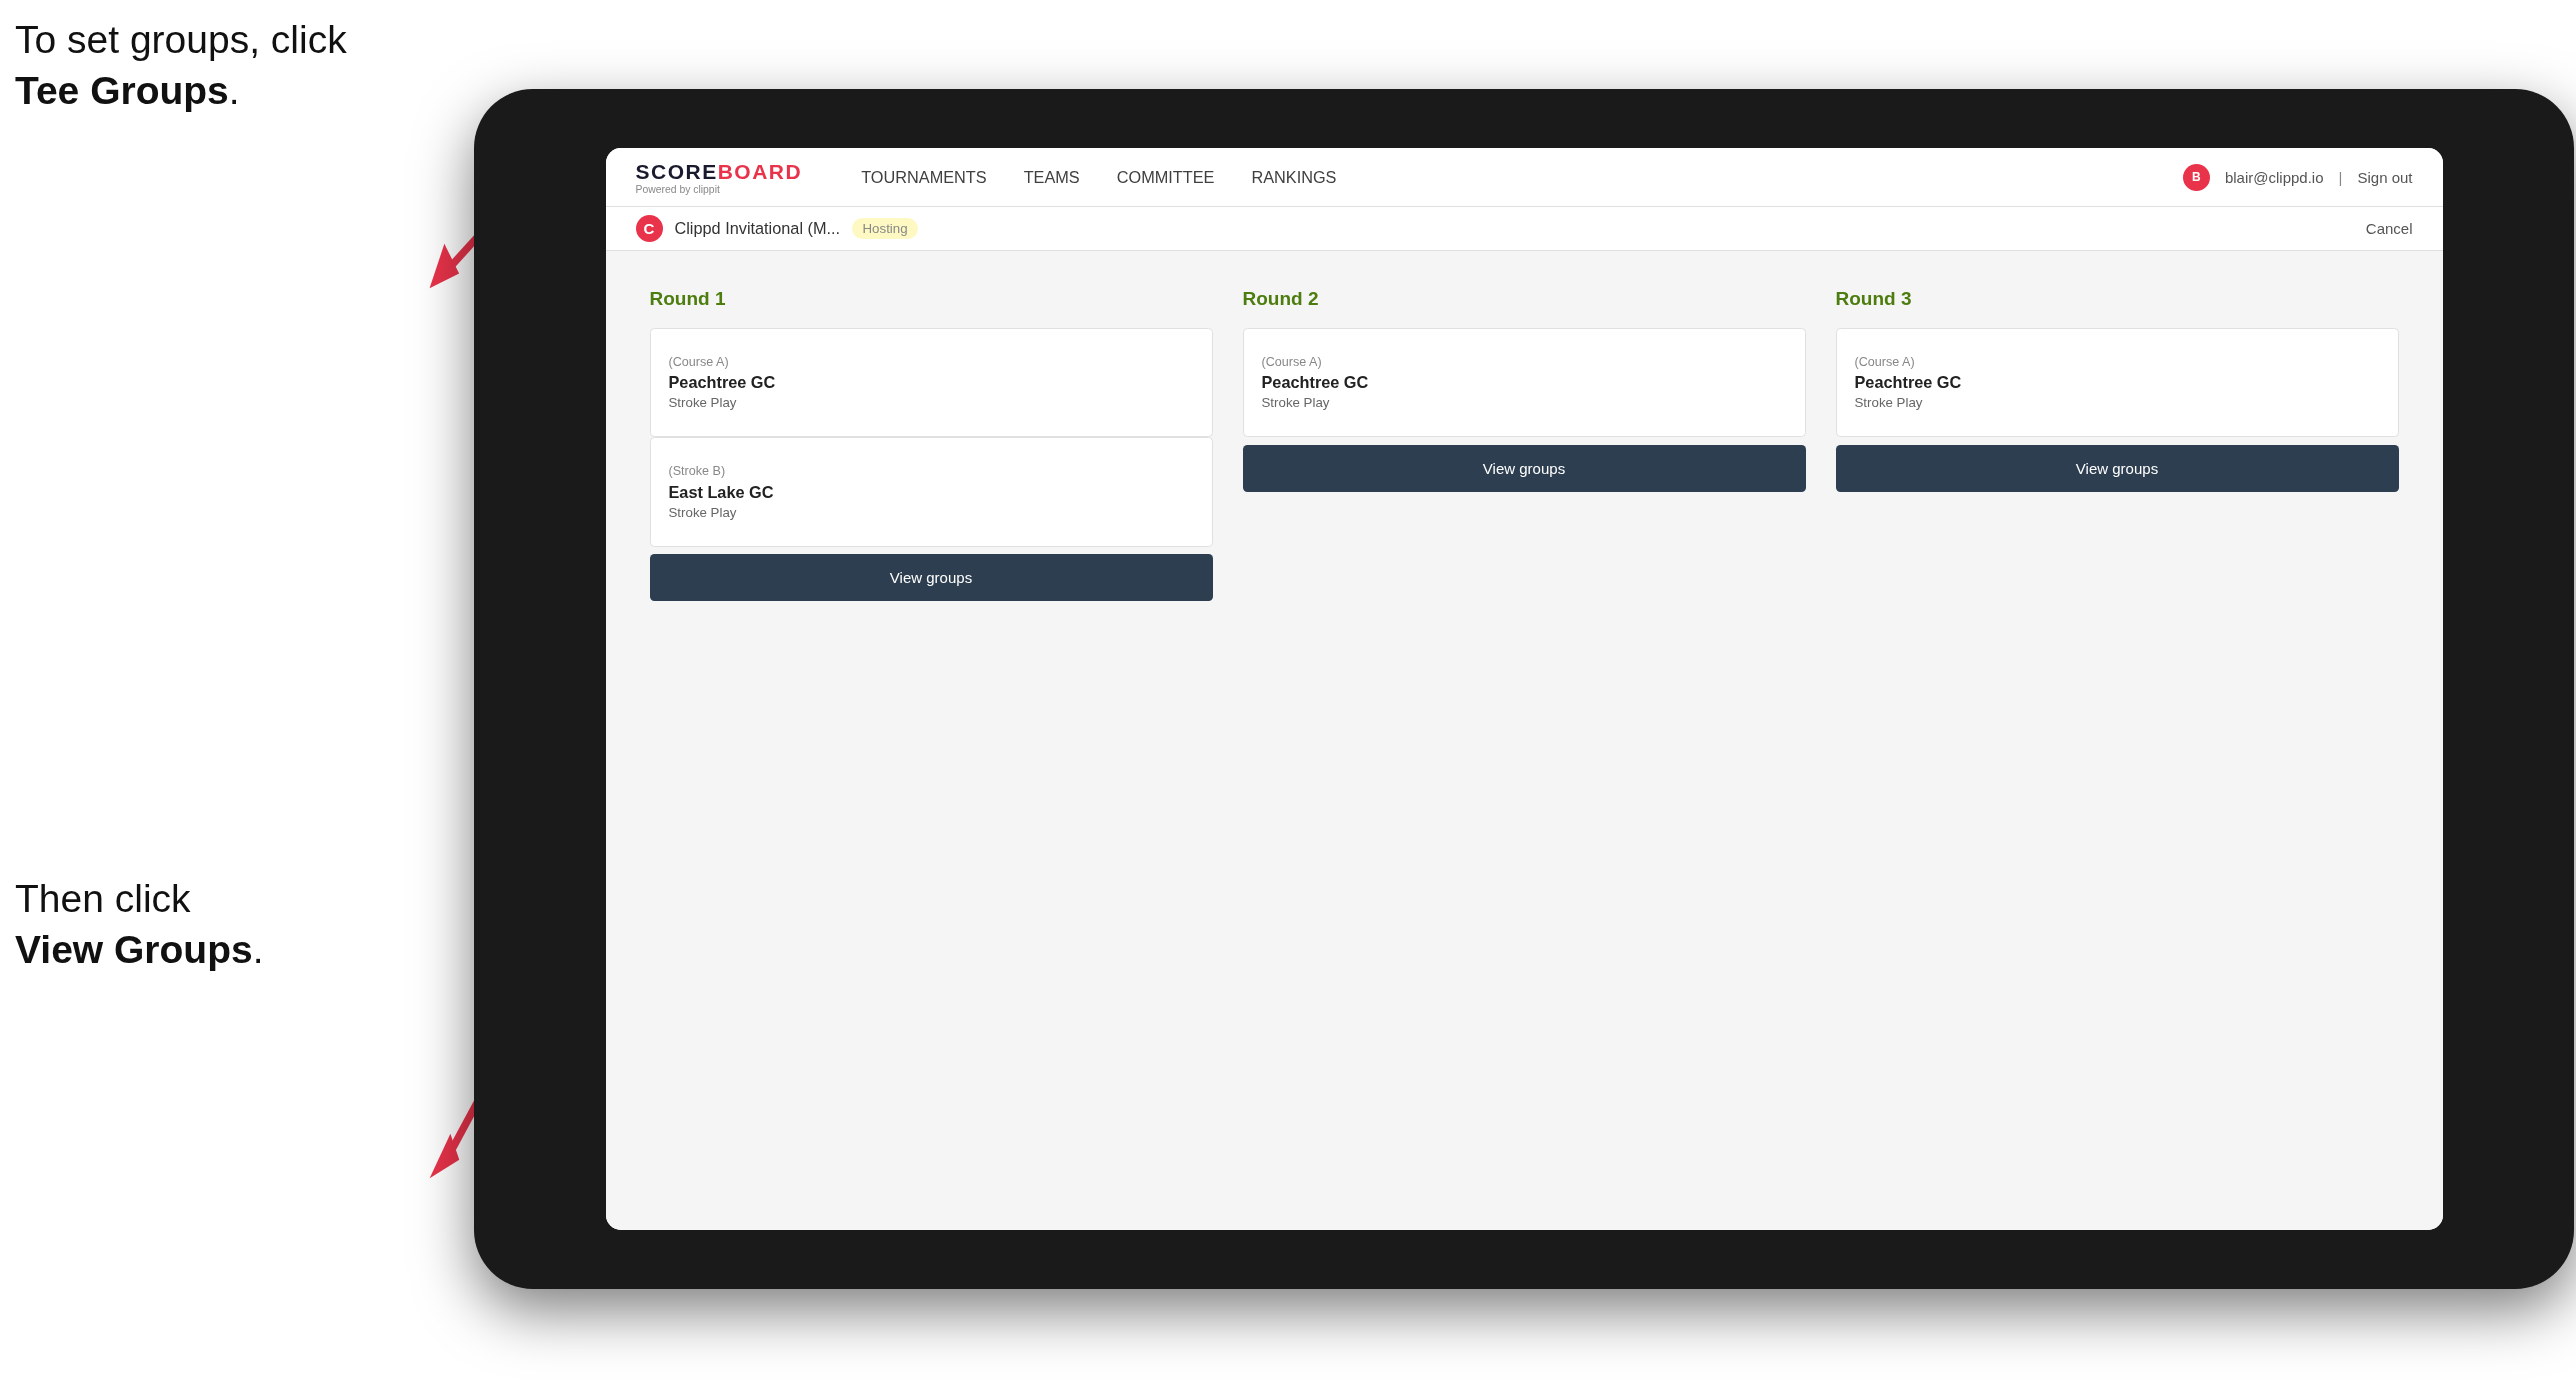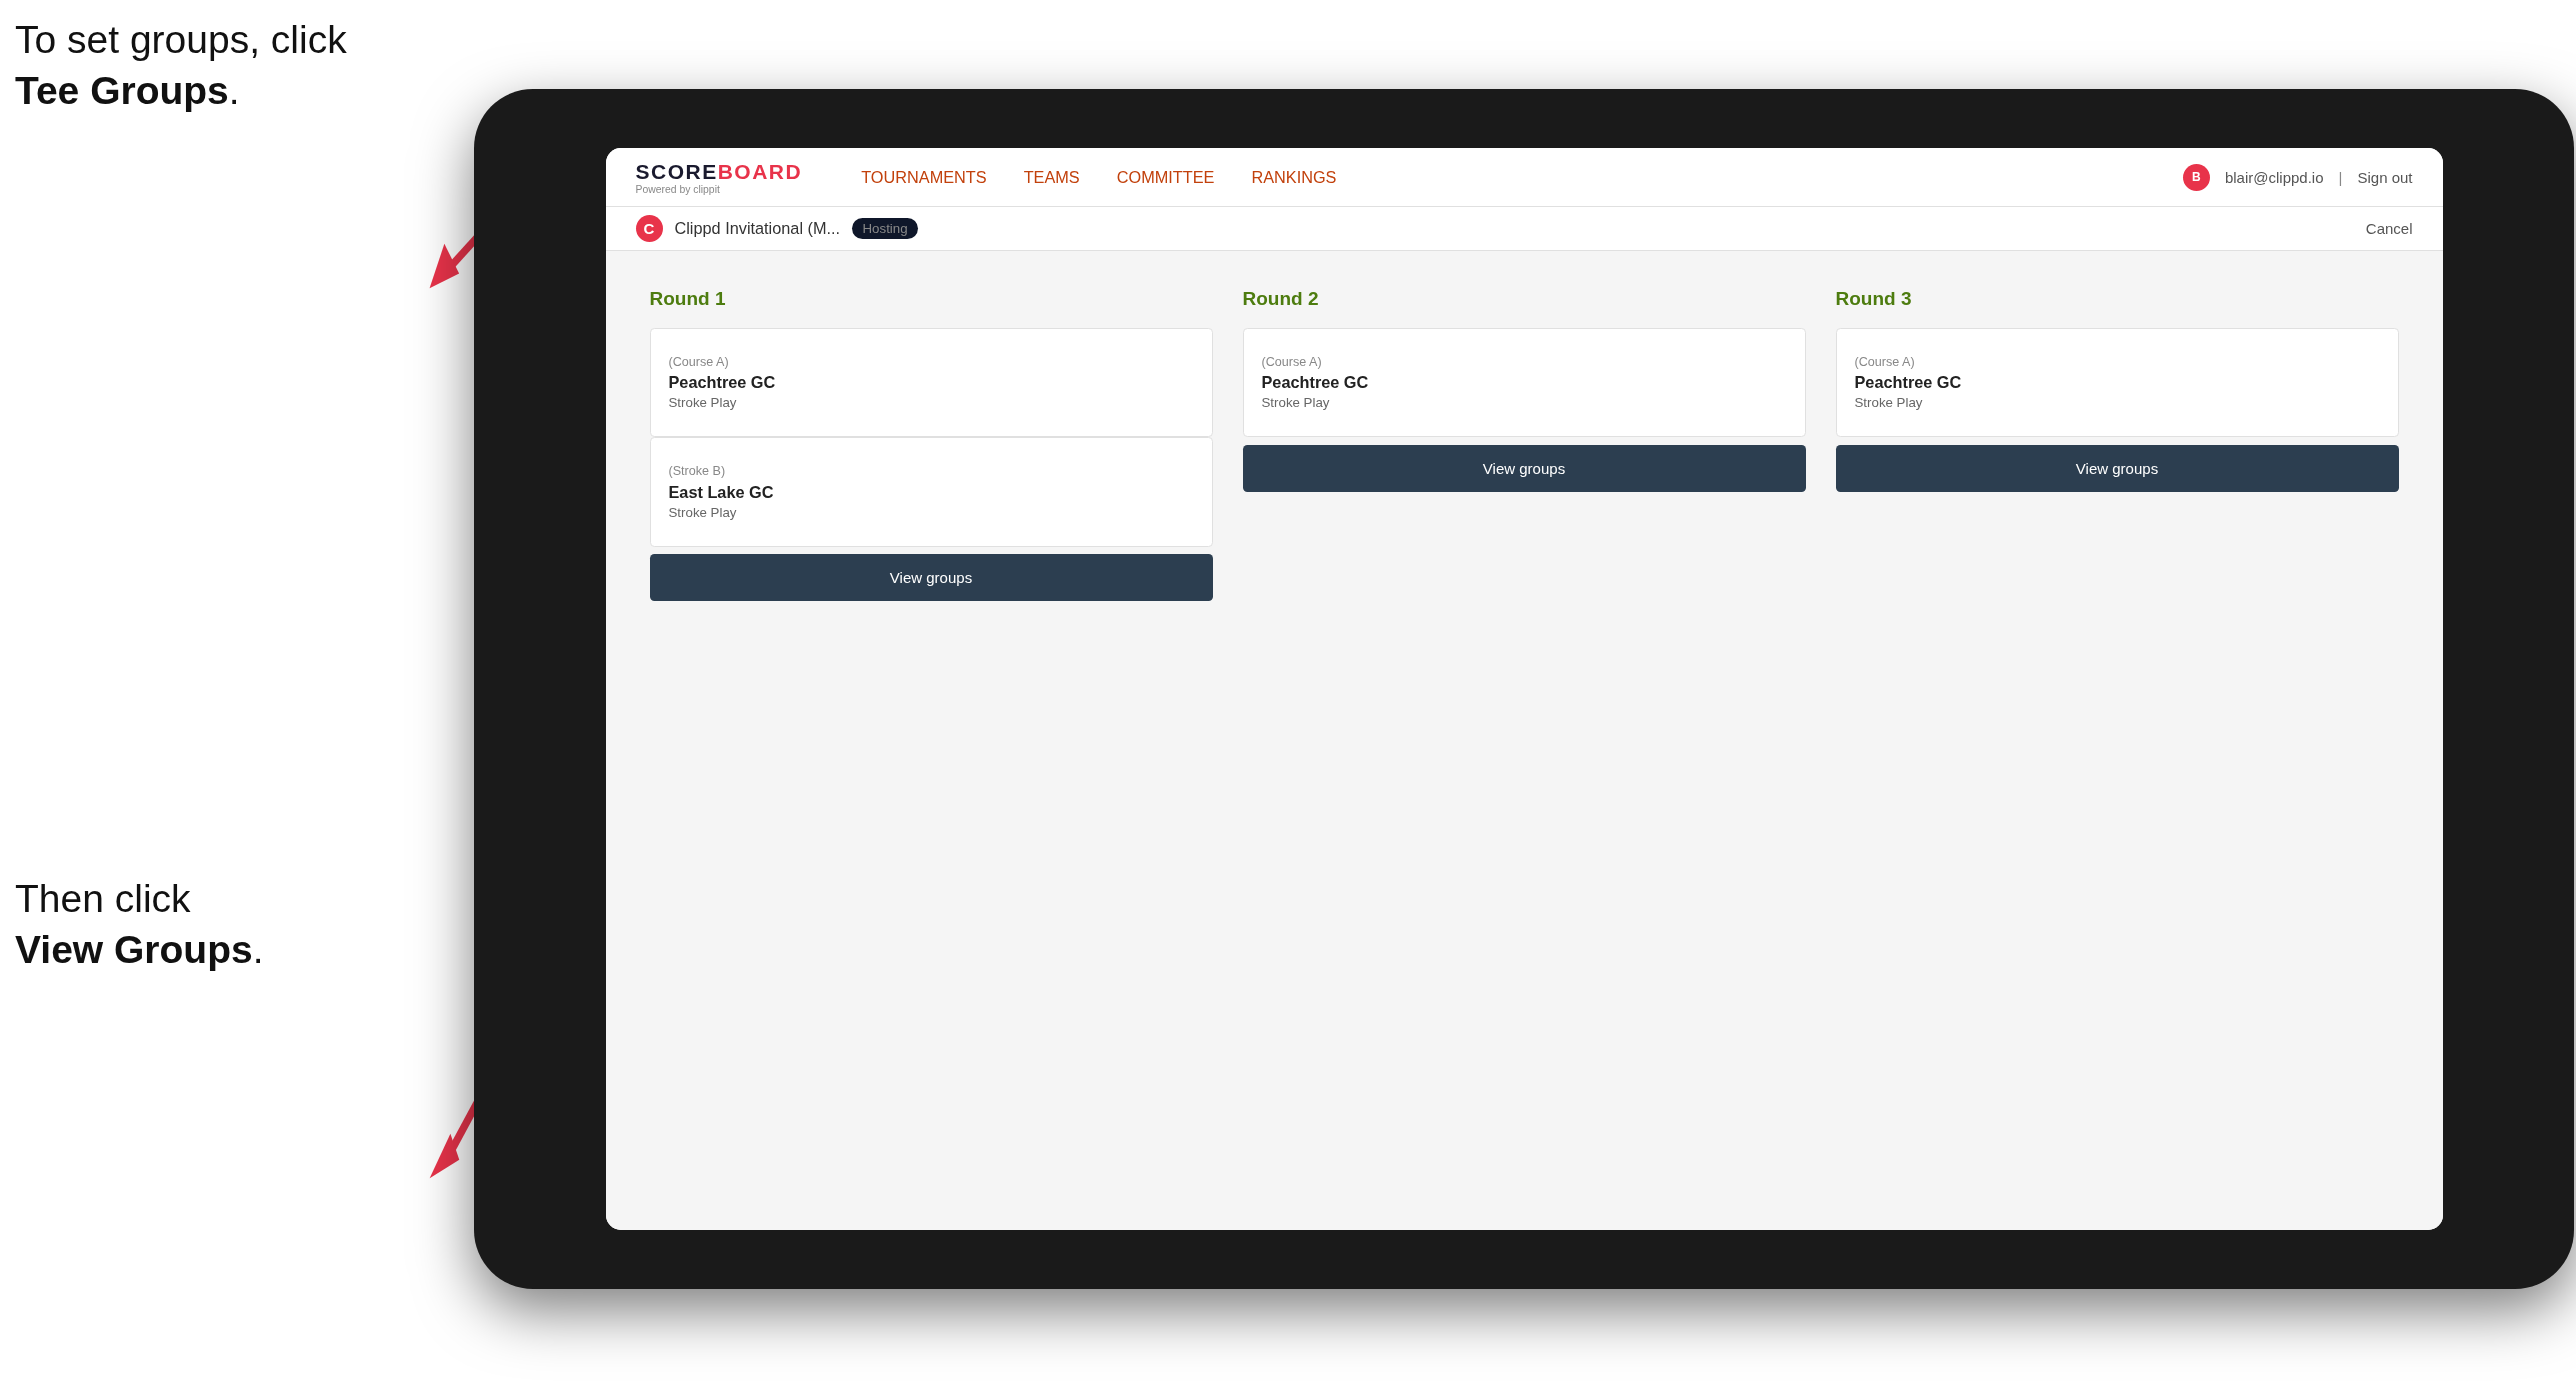--- a/index.html
+++ b/index.html
@@ -111,21 +111,21 @@
     }
 
     .nav-links {
       display: flex;
       gap: 37px;
       flex: 1;
     }
 
     .nav-link {
       font-size: 16.3px;
-      color: #c2410c;
+      color: #404040;
       text-decoration: none;
       cursor: pointer;
       font-weight: 500;
     }
 
     .nav-right {
       display: flex;
       align-items: center;
       gap: 15px;
       font-size: 15px;
@@ -173,21 +173,21 @@
       align-items: center;
       justify-content: center;
       color: white;
       font-size: 15px;
       font-weight: bold;
     }
 
     .hosting-badge {
       font-size: 13.3px;
       color: #888;
-      background: #0f172a;
+      background: #fef9c3;
       padding: 3px 10.4px;
       border-radius: 15px;
     }
 
     .cancel-btn {
       font-size: 15px;
       color: #555;
       cursor: pointer;
     }
 

